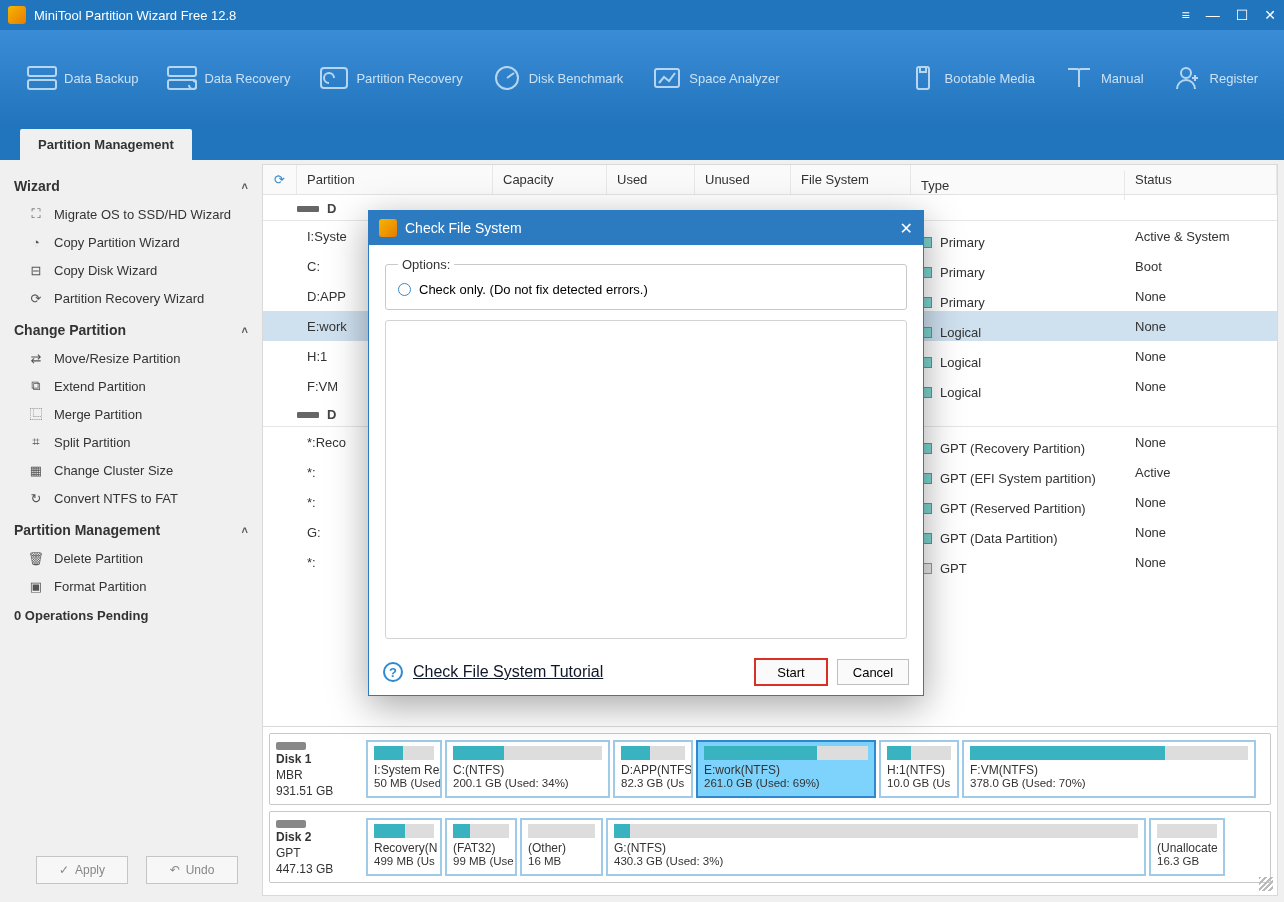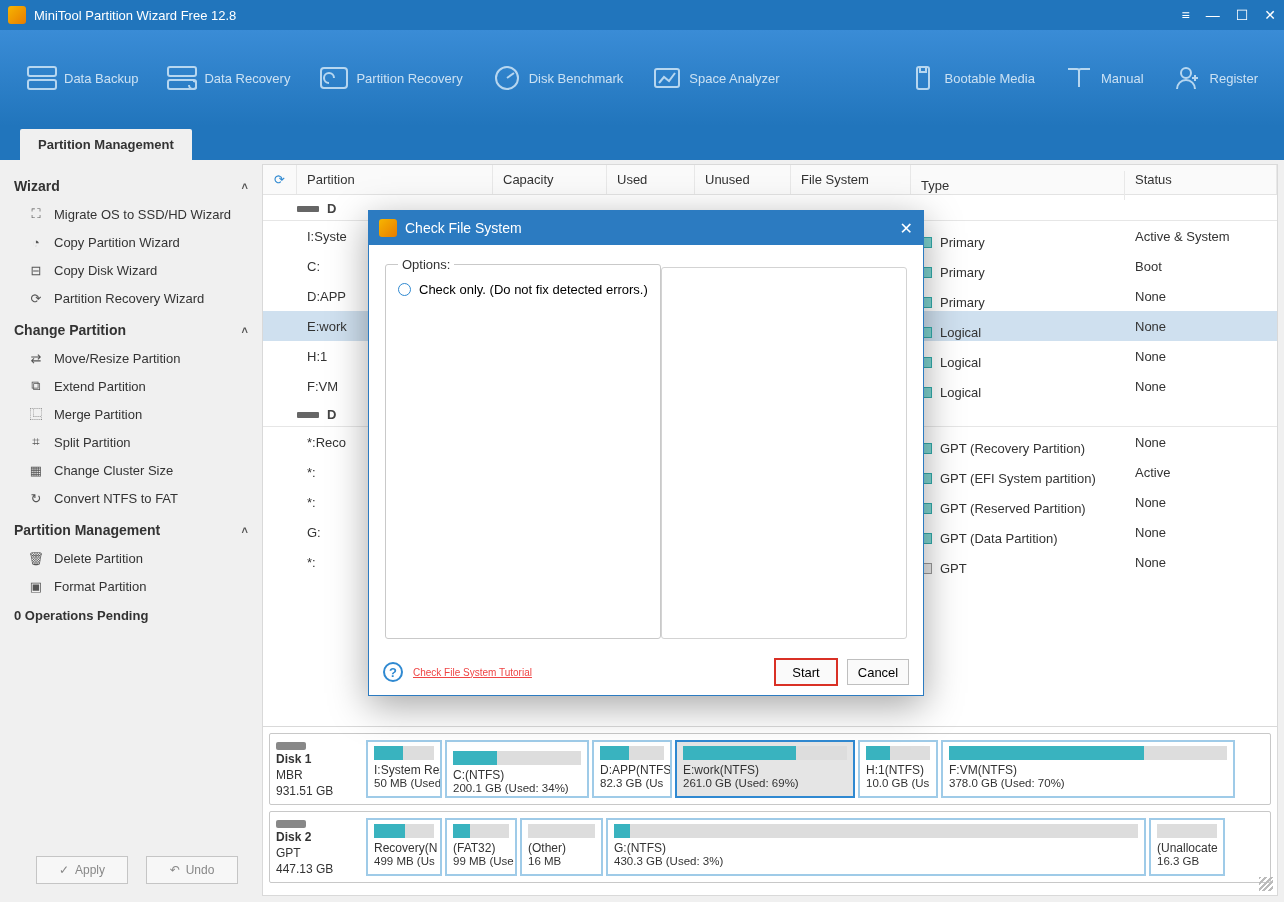--- a/index.html
+++ b/index.html
@@ -53,45 +53,45 @@
 .row .type-cell { display: flex; align-items: center; gap: 8px; }
 .sq { width: 11px; height: 11px; border: 1px solid #3aa; background: #7fd4d0; }
 .sq.grey { border-color: #999; background: #e8e8e8; }
 
 .disk-bars { border-top: 1px solid #d9d9d9; padding: 6px; background: #fff; }
 .disk-card { border: 1px solid #c8c8c8; border-radius: 2px; margin-bottom: 6px; padding: 6px; display: flex; gap: 6px; }
 .disk-info { width: 84px; font-size: 12px; color: #333; display:flex; flex-direction:column; justify-content:center; gap:2px;}
 .disk-info .dname { font-weight: 700; }
 .disk-info .hdd2 { width: 30px; height: 8px; background: #888; border-radius: 2px; margin-top:2px;}
 .part-block { border: 2px solid #9fcbe8; background: #fff; font-size: 12px; color: #333; display: flex; flex-direction: column; padding: 4px 6px 2px 6px; position: relative; overflow: hidden; min-width: 56px;}
-.part-block.sel { border-color: #2f89d1; background: #e5e5e5; }
+.part-block.sel { border-color: #2f89d1; background: #7dd3fc; }
 .part-block .bar { height: 14px; background: #ddd; position: relative; margin-bottom: 3px;}
 .part-block .bar .fill { position: absolute; left:0; top:0; bottom:0; background: #39b3bf; }
 .part-block .lbl { white-space: nowrap; font-size: 12px; }
 .part-block .sub { font-size: 11.5px; color: #333; white-space: nowrap;}
 .disk-parts { display: flex; gap: 3px; flex: 1; }
 
 .dialog { position: absolute; left: 368px; top: 210px; width: 556px; height: 486px; background: #fff; box-shadow: 0 10px 36px rgba(0,0,0,0.35); border: 1px solid #2c7bc1; display: flex; flex-direction: column; z-index: 50;}
 .dlg-title { height: 34px; background: #2c7bc1; color: #fff; display: flex; align-items: center; padding: 0 10px; font-size: 14px; }
 .dlg-title .app-icon { width: 18px; height: 18px; background: linear-gradient(135deg, #f7b500, #e87c00); border-radius: 3px; margin-right: 8px; }
 .dlg-title .dlg-t { flex: 1; }
 .dlg-title .close { cursor: pointer; font-size: 16px;}
-.dlg-body { flex:1; padding: 12px 16px 10px 16px; display:flex; flex-direction:row;}
+.dlg-body { flex:1; padding: 12px 16px 10px 16px; display:flex; flex-direction:column;}
 .dlg-body fieldset { border: 1px solid #c9c9c9; border-radius: 3px; padding: 8px 12px 10px 12px; font-size: 13px; }
 .dlg-body legend { padding: 0 4px; font-size: 13px; color: #333;}
 .dlg-body .opt { display: flex; align-items: center; gap: 8px; padding: 2px 0; }
 .radio { width: 13px; height: 13px; border: 1px solid #2f89d1; border-radius: 50%; display:inline-flex; align-items:center; justify-content:center;}
 .radio.checked::after { content:""; width:7px; height:7px; background:#2f89d1; border-radius:50%;}
 .opt.highlight { outline: 2px solid #d93025; outline-offset: -1px; padding: 2px 4px;}
 .dlg-output { flex:1; border: 1px solid #d3d3d3; border-radius: 3px; margin-top: 10px; background:#fff;}
 .dlg-foot { display:flex; align-items:center; padding: 10px 14px; gap: 10px;}
 .dlg-foot .help-ic { width:20px; height:20px; border:2px solid #2f89d1; color:#2f89d1; border-radius:50%; display:flex; align-items:center; justify-content:center; font-weight:700; font-size:13px;}
-.dlg-foot a { color: #ef4444; text-decoration: underline; font-size: 10px;}
+.dlg-foot a { color: #0f172a; text-decoration: underline; font-size: 16px;}
 .dlg-foot .buttons { margin-left:auto; display:flex; gap:10px;}
-.dlg-foot button { width: 62px; height: 26px; border:1px solid #bfbfbf; background:#fafafa; font-size:13px; cursor:pointer;}
+.dlg-foot button { width: 72px; height: 26px; border:1px solid #bfbfbf; background:#fafafa; font-size:13px; cursor:pointer;}
 .dlg-foot button.primary { outline: 2px solid #d93025; outline-offset: -1px;}
 
 .resize-grip { position:absolute; right:4px; bottom:4px; width:14px; height:14px; background: repeating-linear-gradient(135deg, #bbb 0 2px, transparent 2px 4px);}
 </style>
 </head>
 <body>
 
 <div class="titlebar">
   <div class="app-icon"></div>
   <div class="title">MiniTool Partition Wizard Free 12.8</div>
@@ -429,21 +429,21 @@
             <div>931.51 GB</div>
           </div>
           <div class="disk-parts">
             <div class="part-block" style="width: 76px;">
               <div class="bar">
                 <div class="fill" style="width:48%"></div>
               </div>
               <div class="lbl">I:System Res</div>
               <div class="sub">50 MB (Used</div>
             </div>
-            <div class="part-block" style="width: 144px; justify-content: flex-end;">
+            <div class="part-block" style="width: 165px;">
               <div class="bar">
                 <div class="fill" style="width:34%"></div>
               </div>
               <div class="lbl">C:(NTFS)</div>
               <div class="sub">200.1 GB (Used: 34%)</div>
             </div>
             <div class="part-block" style="width: 80px;">
               <div class="bar">
                 <div class="fill" style="width:45%"></div>
               </div>

